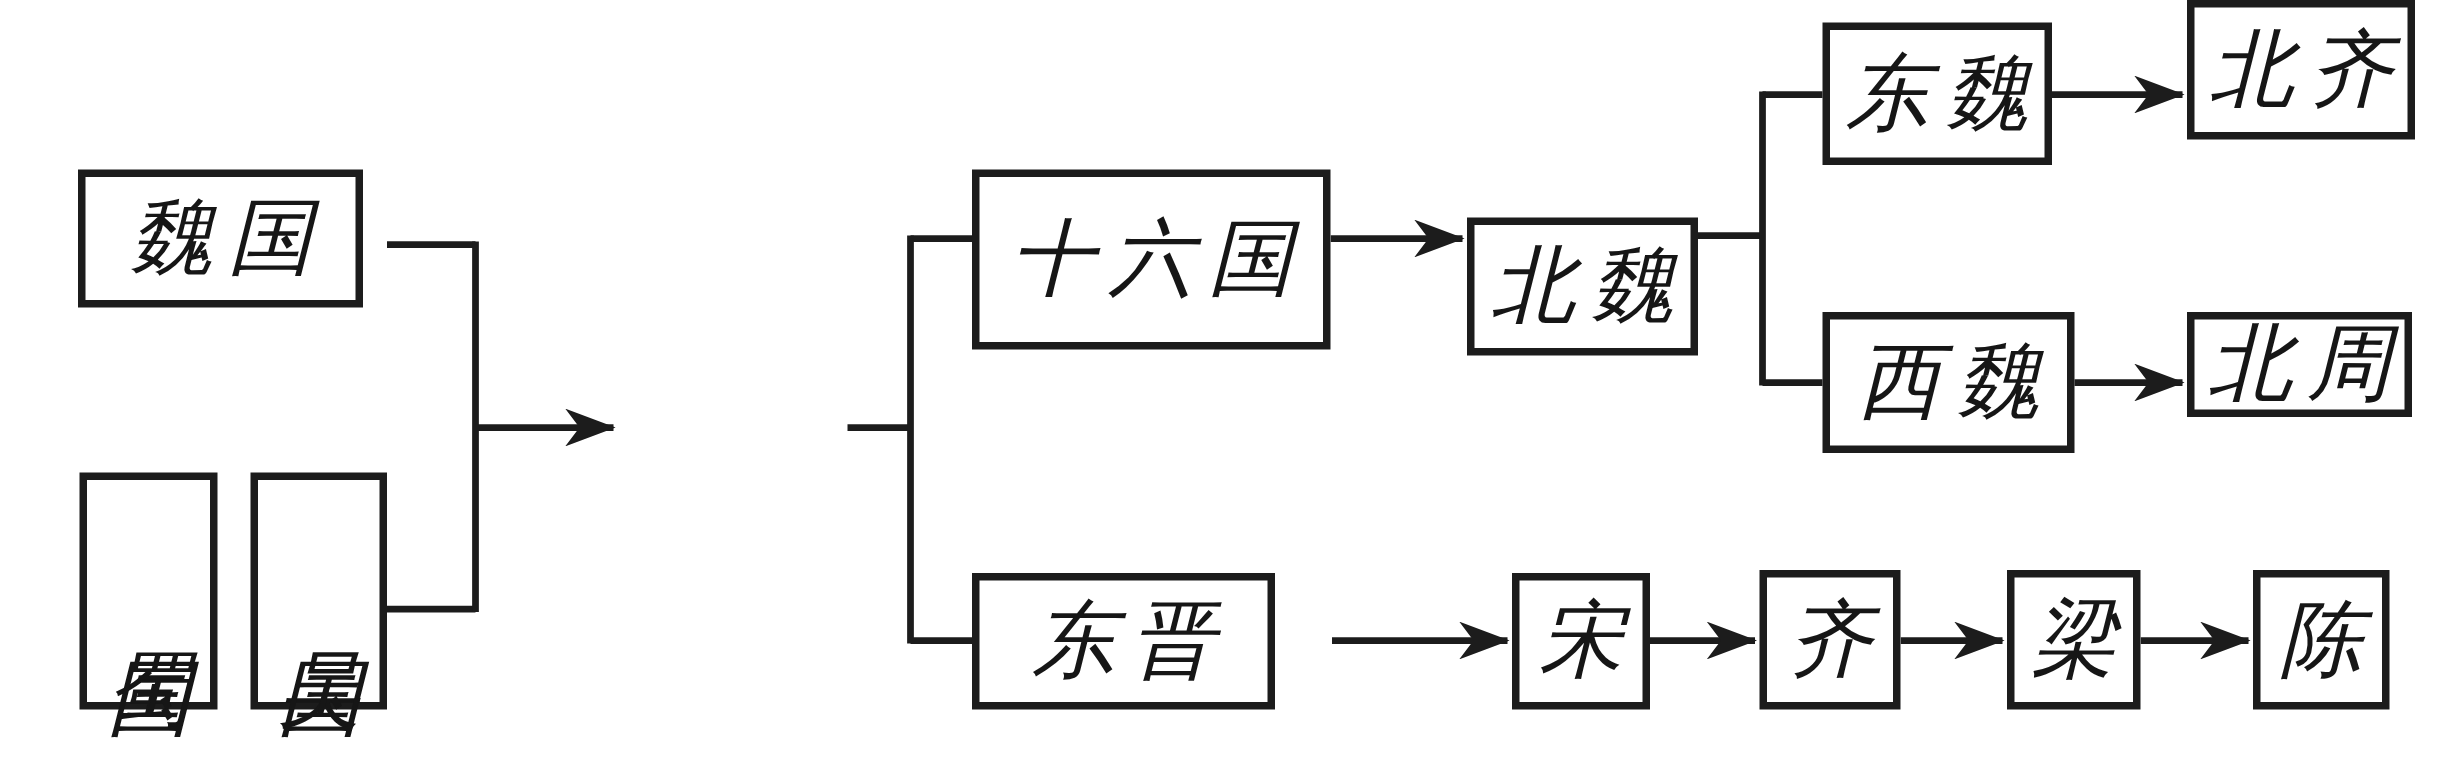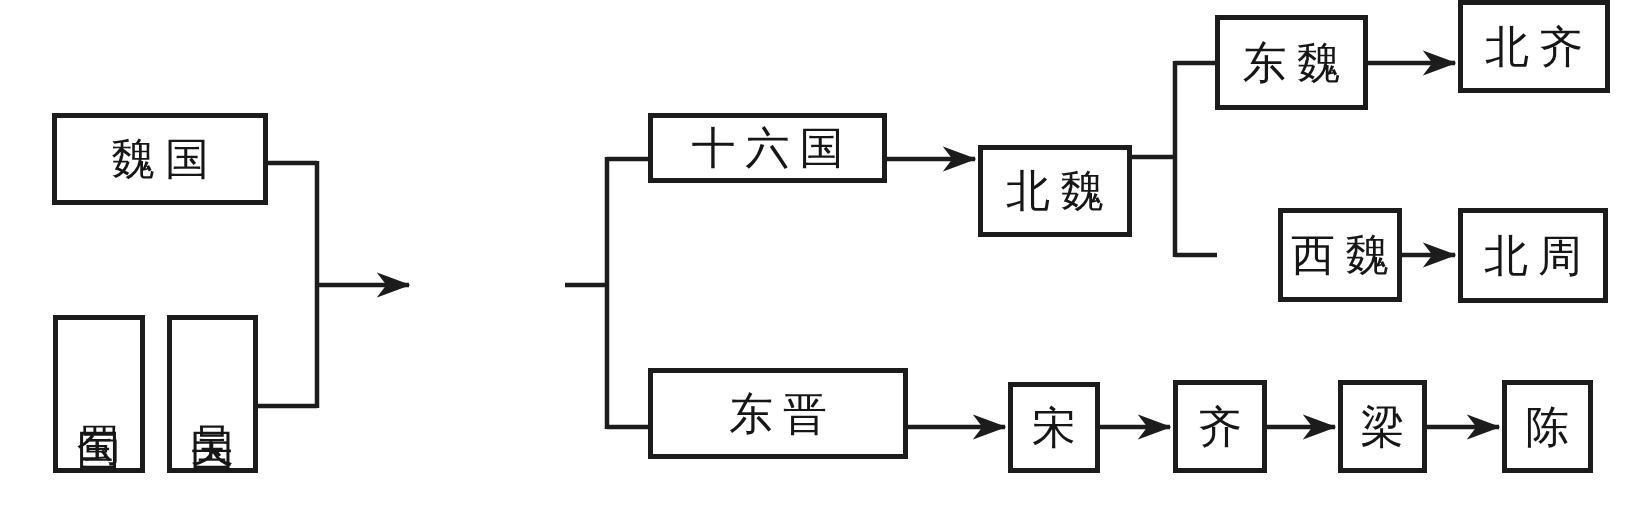--- a/index.html
+++ b/index.html
@@ -29,25 +29,26 @@
     fill: none;
   }
   .node {
     position: absolute;
     box-sizing: border-box;
     border: 5px solid #1c1c1c;
     background: #ffffff;
     display: flex;
     align-items: center;
     justify-content: center;
-    font-size: 44px;
+    font-size: 56px;
     line-height: 1;
     letter-spacing: 10px;
     text-indent: 10px; 
     white-space: nowrap;
+    font-style: italic;
   }
   .node.vertical {
     writing-mode: vertical-rl;
     text-orientation: upright;
     letter-spacing: 6px;
     text-indent: 6px;
   }
   .node.small {
     letter-spacing: 0;
     text-indent: 0;
@@ -84,40 +85,40 @@
 
     <line x1="1368" y1="63" x2="1455" y2="63" marker-end="url(#arrow)"></line>
     <line x1="1368" y1="255" x2="1455" y2="255" marker-end="url(#arrow)"></line>
 
     <line x1="888" y1="427" x2="1005" y2="427" marker-end="url(#arrow)"></line>
     <line x1="1100" y1="427" x2="1170" y2="427" marker-end="url(#arrow)"></line>
     <line x1="1267" y1="427" x2="1335" y2="427" marker-end="url(#arrow)"></line>
     <line x1="1427" y1="427" x2="1499" y2="427" marker-end="url(#arrow)"></line>
   </svg>
 
-  <div class="node" style="left:52px;  top:113px; width:216px; height:92px;">魏国</div>
+  <div class="node" style="left:52px;  top:113px; width:190px; height:92px;">魏国</div>
 
   <div class="node vertical" style="left:53px;  top:315px; width:92px;  height:158px;">蜀国</div>
 
   <div class="node vertical" style="left:167px; top:315px; width:91px;  height:158px;">吴国</div>
 
 
-  <div class="node" style="left:648px; top:113px; width:239px; height:70px;">十六国</div>
+  <div class="node" style="left:648px; top:113px; width:239px; height:120px;">十六国</div>
 
   <div class="node" style="left:978px; top:113px; width:154px; height:92px;margin-top:32px;">北魏</div>
 
   <div class="node" style="left:1215px; top:15px;  width:153px; height:95px;">东魏</div>
 
   <div class="node" style="left:1458px; top:0;  width:152px; height:93px;">北齐</div>
 
-  <div class="node" style="left:1278px; top:208px; width:124px; height:94px;">西魏</div>
+  <div class="node" style="left:1215px; top:208px; width:168px; height:94px;">西魏</div>
 
-  <div class="node" style="left:1458px; top:208px; width:150px; height:95px;">北周</div>
+  <div class="node" style="left:1458px; top:208px; width:150px; height:70px;">北周</div>
 
-  <div class="node" style="left:648px; top:368px; width:260px; height:91px;">东晋</div>
+  <div class="node" style="left:648px; top:382px; width:202px; height:91px;">东晋</div>
 
   <div class="node small" style="left:1008px; top:382px; width:92px; height:91px;">宋</div>
 
   <div class="node small" style="left:1173px; top:380px; width:94px; height:93px;">齐</div>
 
   <div class="node small" style="left:1338px; top:380px; width:89px; height:93px;">梁</div>
 
   <div class="node small" style="left:1502px; top:380px; width:91px; height:93px;">陈</div>
 </div>
 

